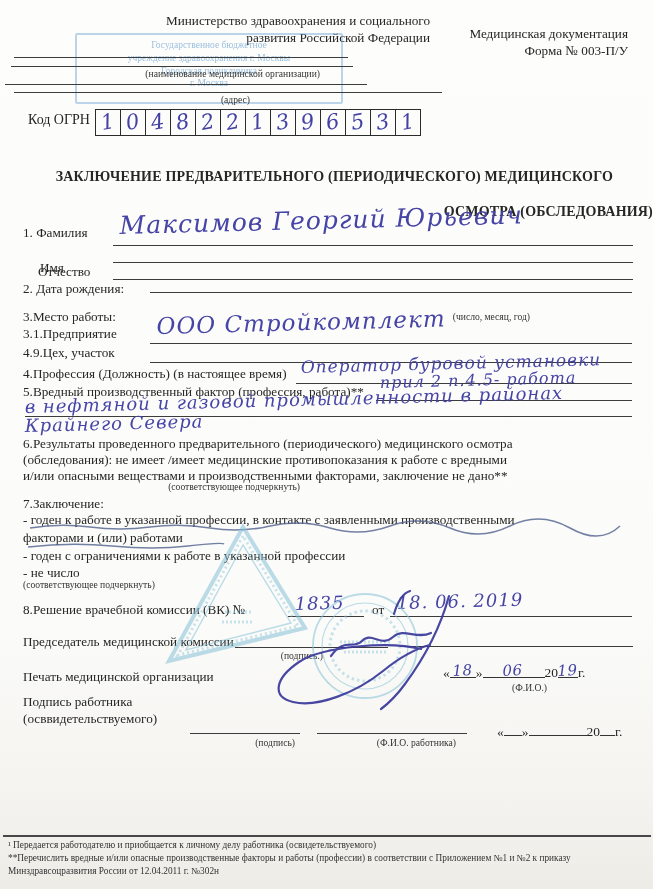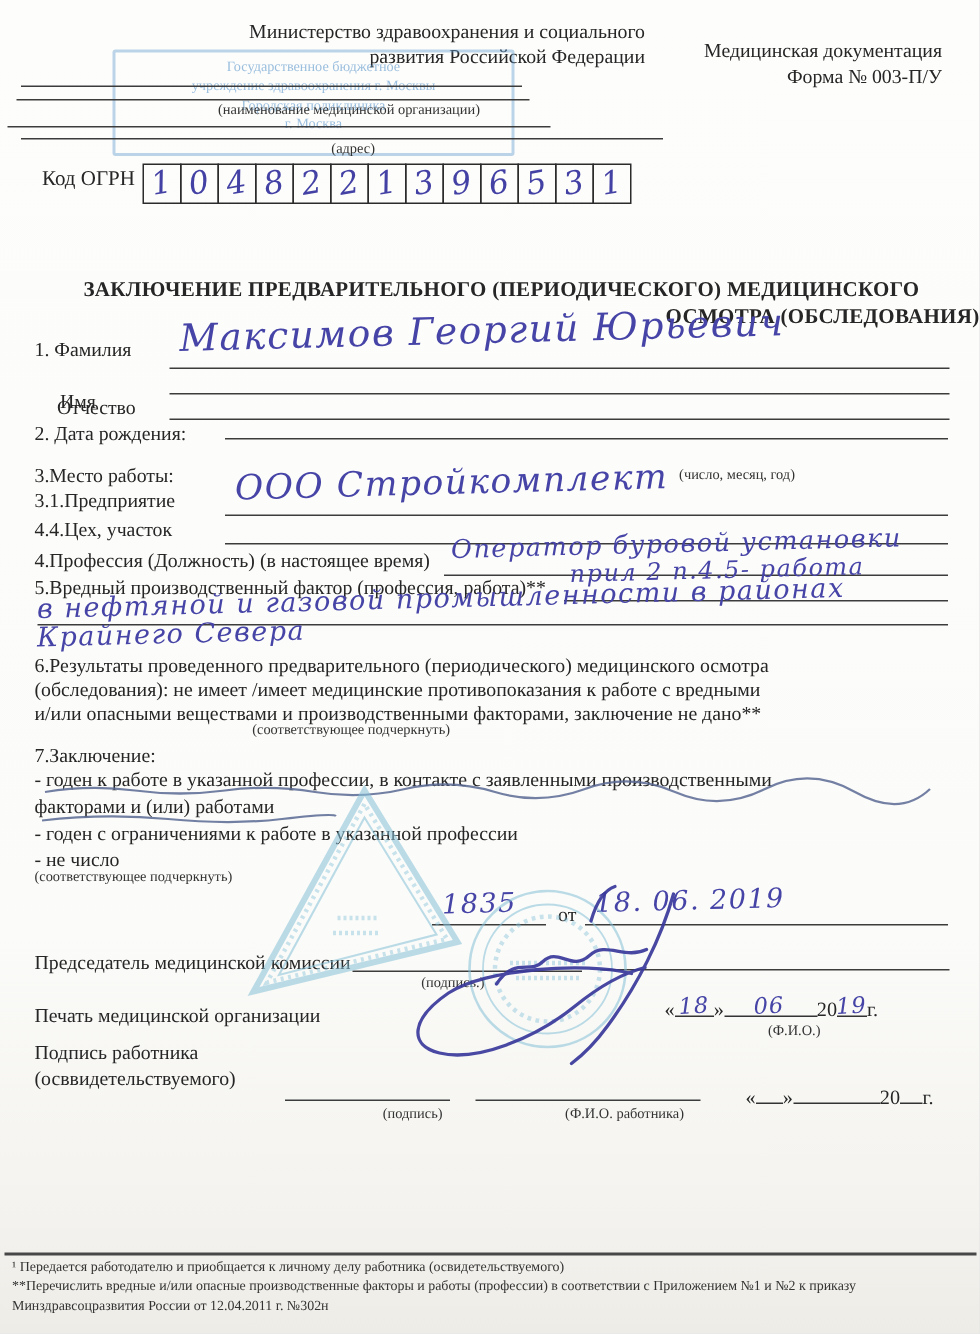--- a/index.html
+++ b/index.html
@@ -105,42 +105,42 @@
         <span>5</span>
       </div>
     <div class="cell">
         <span>3</span>
       </div>
     <div class="cell">
         <span>1</span>
       </div>
   </div>
 
-  <div class="abs title c" style="left:0; top:186px; width:613px;">ЗАКЛЮЧЕНИЕ ПРЕДВАРИТЕЛЬНОГО (ПЕРИОДИЧЕСКОГО) МЕДИЦИНСКОГО</div>
+  <div class="abs title c" style="left:0; top:169px; width:613px;">ЗАКЛЮЧЕНИЕ ПРЕДВАРИТЕЛЬНОГО (ПЕРИОДИЧЕСКОГО) МЕДИЦИНСКОГО</div>
   <div class="abs title c" style="left:0; top:204px; width:653px;">ОСМОТРА (ОБСЛЕДОВАНИЯ)</div>
 
   <div class="abs lbl" style="left:23px; top:225px;">1. Фамилия</div>
   <div class="abs hw" style="left:120px; top:211px; font-size:25px;">Максимов  Георгий  Юрьевич</div>
   <div class="abs line" style="left:113px; top:245px; width:520px;"></div>
 
   <div class="abs lbl" style="left:40px; top:260px;">Имя</div>
   <div class="abs line" style="left:113px; top:262px; width:520px;"></div>
 
   <div class="abs lbl" style="left:38px; top:264px;">Отчество</div>
   <div class="abs line" style="left:113px; top:279px; width:520px;"></div>
 
   <div class="abs lbl" style="left:23px; top:281px;">2. Дата рождения:</div>
   <div class="abs line" style="left:150px; top:292px; width:482px;"></div>
   <div class="abs sm c" style="left:250px; top:311px; width:280px;">(число, месяц, год)</div>
 
   <div class="abs lbl" style="left:23px; top:309px;">3.Место работы:</div>
   <div class="abs lbl" style="left:23px; top:326px;">3.1.Предприятие</div>
   <div class="abs hw" style="left:157px; top:313px; font-size:23px;">ООО  Стройкомплект</div>
   <div class="abs line" style="left:150px; top:343px; width:482px;"></div>
-  <div class="abs lbl" style="left:23px; top:345px;">4.4.Цех, участок</div>
+  <div class="abs lbl" style="left:23px; top:345px;">4.9.Цех, участок</div>
   <div class="abs line" style="left:150px; top:362px; width:482px;"></div>
 
   <div class="abs lbl" style="left:23px; top:366px;">4.Профессия (Должность) (в настоящее время)</div>
   <div class="abs hw" style="left:301px; top:357px; font-size:17px;">Оператор  буровой  установки</div>
   <div class="abs line" style="left:296px; top:383px; width:336px;"></div>
 
   <div class="abs lbl" style="left:23px; top:384px;">5.Вредный производственный фактор (профессия, работа)**</div>
   <div class="abs hw" style="left:380px; top:373px; font-size:16px;">прил 2 п.4.5- работа</div>
   <div class="abs line" style="left:376px; top:400px; width:256px;"></div>
   <div class="abs hw" style="left:25px; top:396px; font-size:18px;">в нефтяной и газовой промышленности в районах</div>
@@ -152,20 +152,21 @@
   <div class="abs lbl" style="left:23px; top:468px;">и/или опасными веществами и производственными факторами,       заключение не дано**</div>
   <div class="abs sm c" style="left:110px; top:481px; width:190px;">(соответствующее подчеркнуть)</div>
 
   <div class="abs lbl" style="left:23px; top:496px;">7.Заключение:</div>
   <div class="abs lbl" style="left:23px; top:512px;">- годен к работе в указанной профессии, в контакте с заявленными производственными</div>
   <div class="abs lbl" style="left:23px; top:530px;">факторами и (или) работами</div>
   <div class="abs lbl" style="left:23px; top:548px;">- годен с ограничениями к работе в указанной профессии</div>
   <div class="abs lbl" style="left:23px; top:565px;">- не число</div>
   <div class="abs sm" style="left:23px; top:579px;">(соответствующее  подчеркнуть)</div>
 
+  <div class="abs lbl" style="left:23px; top:602px;">8.Решение врачебной комиссии (ВК) №</div>
   <div class="abs hw" style="left:295px; top:593px; font-size:18px;">1835</div>
   <div class="abs line" style="left:288px; top:616px; width:76px;"></div>
   <div class="abs lbl" style="left:372px; top:602px;">от</div>
   <div class="abs hw" style="left:397px; top:592px; font-size:18px;">18. 06. 2019</div>
   <div class="abs line" style="left:390px; top:616px; width:242px;"></div>
 
   <div class="abs lbl" style="left:23px; top:634px;">Председатель медицинской комиссии</div>
   <div class="abs line" style="left:235px; top:647px; width:153px;"></div>
   <div class="abs sm c" style="left:243px; top:650px; width:80px;">(подпись.)</div>
   <div class="abs line" style="left:400px; top:646px; width:233px;"></div>

